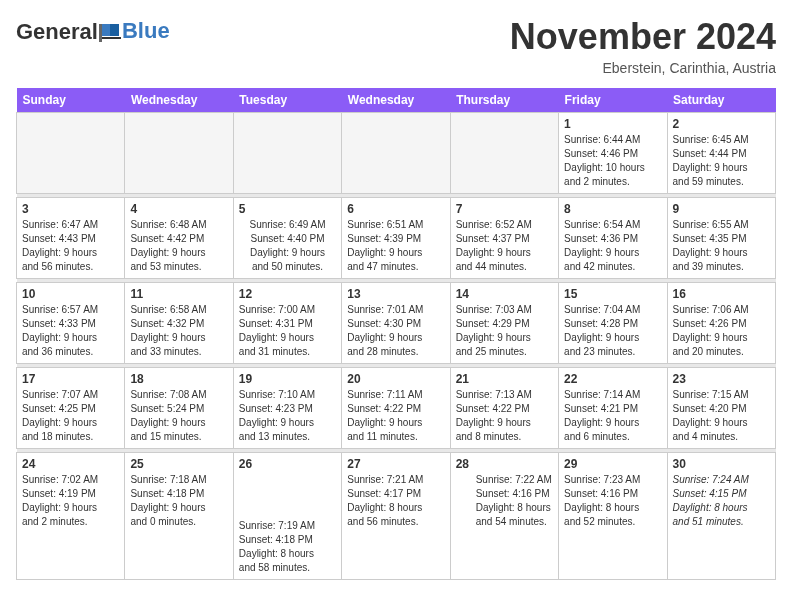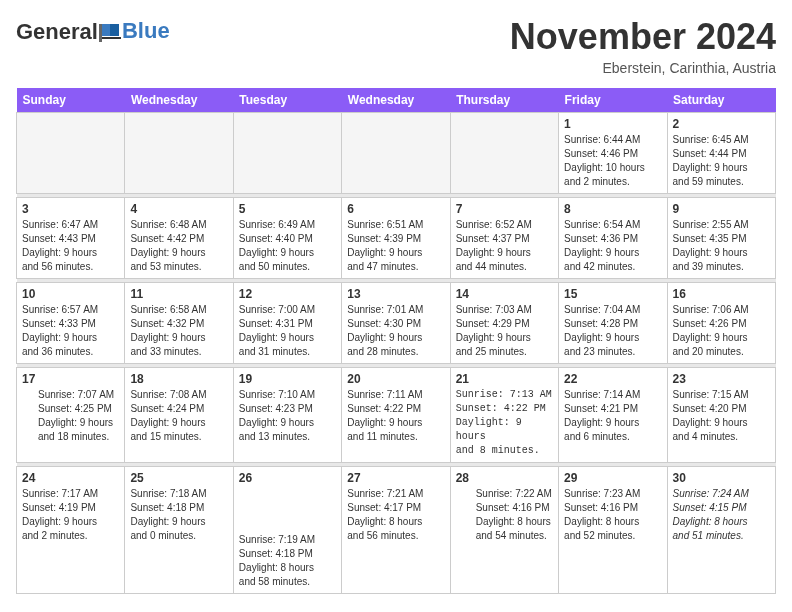--- a/index.html
+++ b/index.html
@@ -148,21 +148,21 @@
           </td>
           <td>
             <span class="day-number">4</span>
             <div class="day-info" style="white-space: pre-line;">Sunrise: 6:48 AM
 Sunset: 4:42 PM
 Daylight: 9 hours
 and 53 minutes.</div>
           </td>
           <td>
             <span class="day-number">5</span>
-            <div class="day-info" style="white-space: pre-line;">Sunrise: 6:49 AM
+            <div class="day-info" style="white-space: pre-line; text-align: center;">Sunrise: 6:49 AM
 Sunset: 4:40 PM
 Daylight: 9 hours
 and 50 minutes.</div>
           </td>
           <td>
             <span class="day-number">6</span>
             <div class="day-info" style="white-space: pre-line;">Sunrise: 6:51 AM
 Sunset: 4:39 PM
 Daylight: 9 hours
 and 47 minutes.</div>
@@ -176,21 +176,21 @@
           </td>
           <td>
             <span class="day-number">8</span>
             <div class="day-info" style="white-space: pre-line;">Sunrise: 6:54 AM
 Sunset: 4:36 PM
 Daylight: 9 hours
 and 42 minutes.</div>
           </td>
           <td>
             <span class="day-number">9</span>
-            <div class="day-info" style="white-space: pre-line;">Sunrise: 2:55 AM
+            <div class="day-info" style="white-space: pre-line;">Sunrise: 6:55 AM
 Sunset: 4:35 PM
 Daylight: 9 hours
 and 39 minutes.</div>
           </td>
         </tr>
         <tr>
           <td colspan="7" style="padding: 0px; height: 4px; background: rgb(232, 232, 232); border: none;"></td>
         </tr>
         <tr>
           <td>
@@ -242,49 +242,49 @@
 Daylight: 9 hours
 and 20 minutes.</div>
           </td>
         </tr>
         <tr>
           <td colspan="7" style="padding: 0px; height: 4px; background: rgb(232, 232, 232); border: none;"></td>
         </tr>
         <tr>
           <td>
             <span class="day-number">17</span>
-            <div class="day-info" style="white-space: pre-line; margin-left: 16px;">Sunrise: 7:07 AM
+            <div class="day-info" style="white-space: pre-line;">Sunrise: 7:07 AM
 Sunset: 4:25 PM
 Daylight: 9 hours
 and 18 minutes.</div>
           </td>
           <td>
             <span class="day-number">18</span>
             <div class="day-info" style="white-space: pre-line;">Sunrise: 7:08 AM
-Sunset: 4:24 PM
+Sunset: 5:24 PM
 Daylight: 9 hours
 and 15 minutes.</div>
           </td>
           <td>
             <span class="day-number">19</span>
             <div class="day-info" style="white-space: pre-line;">Sunrise: 7:10 AM
 Sunset: 4:23 PM
 Daylight: 9 hours
 and 13 minutes.</div>
           </td>
           <td>
             <span class="day-number">20</span>
             <div class="day-info" style="white-space: pre-line;">Sunrise: 7:11 AM
 Sunset: 4:22 PM
 Daylight: 9 hours
 and 11 minutes.</div>
           </td>
           <td>
             <span class="day-number">21</span>
-            <div class="day-info" style="white-space: pre-line; font-family: Liberation Mono, monospace;">Sunrise: 7:13 AM
+            <div class="day-info" style="white-space: pre-line;">Sunrise: 7:13 AM
 Sunset: 4:22 PM
 Daylight: 9 hours
 and 8 minutes.</div>
           </td>
           <td>
             <span class="day-number">22</span>
             <div class="day-info" style="white-space: pre-line;">Sunrise: 7:14 AM
 Sunset: 4:21 PM
 Daylight: 9 hours
 and 6 minutes.</div>
@@ -296,21 +296,21 @@
 Daylight: 9 hours
 and 4 minutes.</div>
           </td>
         </tr>
         <tr>
           <td colspan="7" style="padding: 0px; height: 4px; background: rgb(232, 232, 232); border: none;"></td>
         </tr>
         <tr>
           <td>
             <span class="day-number">24</span>
-            <div class="day-info" style="white-space: pre-line;">Sunrise: 7:17 AM
+            <div class="day-info" style="white-space: pre-line;">Sunrise: 7:02 AM
 Sunset: 4:19 PM
 Daylight: 9 hours
 and 2 minutes.</div>
           </td>
           <td>
             <span class="day-number">25</span>
             <div class="day-info" style="white-space: pre-line;">Sunrise: 7:18 AM
 Sunset: 4:18 PM
 Daylight: 9 hours
 and 0 minutes.</div>

